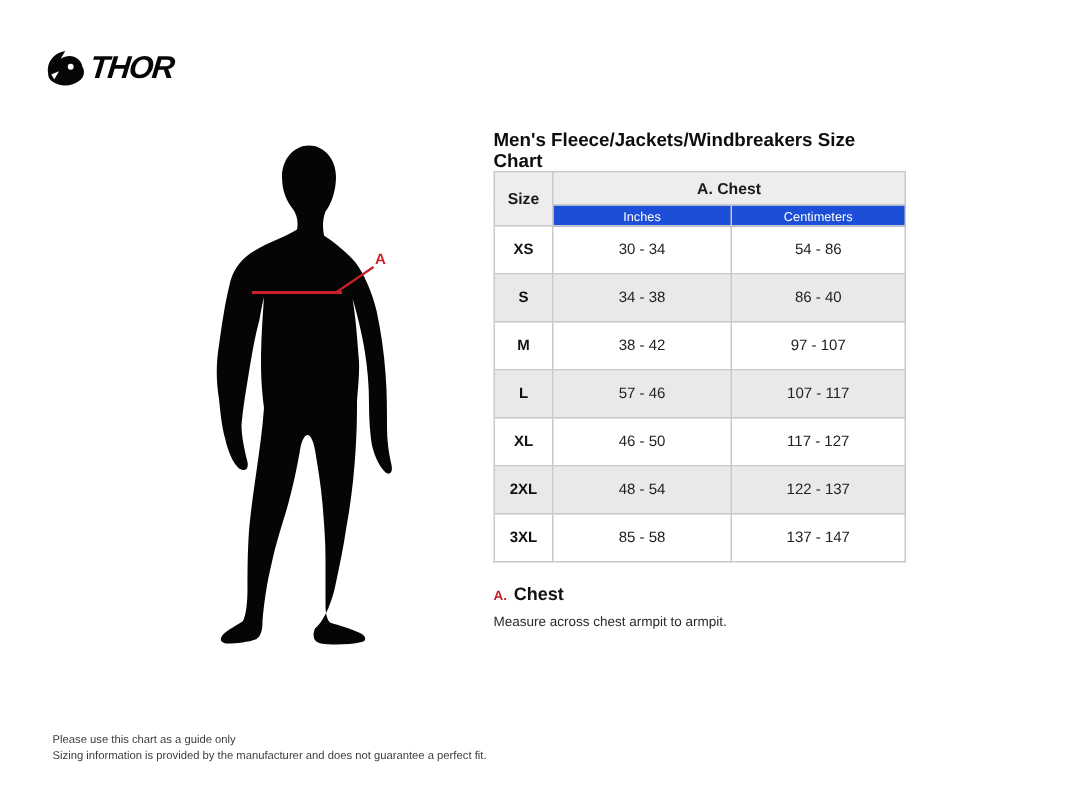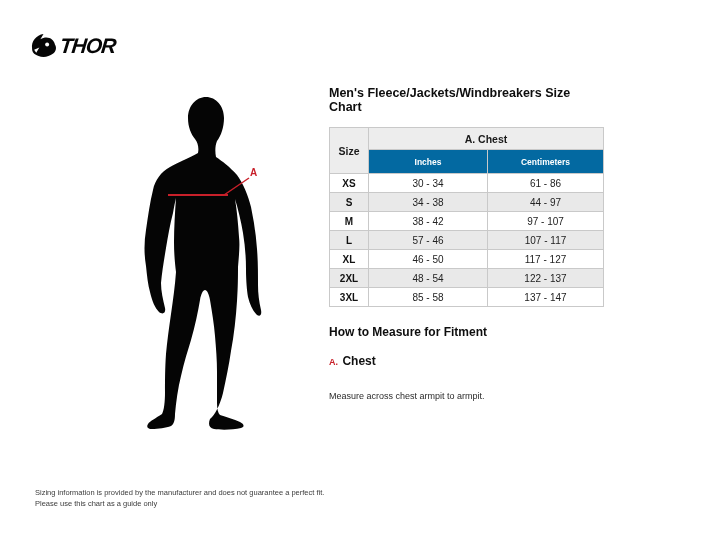--- a/index.html
+++ b/index.html
@@ -18,36 +18,36 @@
   .wordmark {
     font-size:21px; font-weight:bold; font-style:italic;
     letter-spacing:-1px; transform:skewX(-6deg);
     color:#060606;
   }
   
   .figure { position:absolute; left:130px; top:95px; width:160px; height:335px; }
   .figure svg { width:100%; height:100%; display:block; }
   
   .content { position:absolute; left:329px; top:86px; width:274px; }
-  .chart-title { font-size:12.5px; font-weight:bold; color:#0e0e0e; margin:0 0 13px 0; }
+  .chart-title { font-size:12.5px; font-weight:bold; color:#0e0e0e; margin:0 0 0 0; }
   table.size-table { border-collapse:collapse; width:274px; table-layout:fixed; }
   .size-table th, .size-table td { border:1px solid #c9c9c9; text-align:center; vertical-align:middle; }
   .col-size { width:39px; }
   .col-in { width:119px; }
   .col-cm { width:116px; }
   th.hdr-lite { background:#ededed; color:#1a1a1a; font-size:10.5px; font-weight:bold; height:22px; }
-  th.hdr-dark { background:#0369a1; color:#ffffff; font-size:8.5px; font-weight:bold; height:24px; }
-  .size-table td { height:19px; font-size:10px; color:#222; }
+  th.hdr-dark { background:#1d4ed8; color:#ffffff; font-size:8.5px; font-weight:normal; height:14px; }
+  .size-table td { height:32px; font-size:10px; color:#222; }
   .size-table td.size-cell { font-weight:bold; color:#111; }
   .size-table tbody tr.alt { background:#e9e9e9; }
   .measure-heading { font-size:12px; font-weight:bold; color:#0e0e0e; margin-top:18px; }
   .measure-item { margin-top:12px; }
   .measure-key { color:#c8202a; font-weight:bold; font-size:9px; }
   .measure-name { color:#111; font-weight:bold; font-size:12px; }
-  .measure-desc { font-size:9px; color:#2b2b2b; margin-top:22px; }
+  .measure-desc { font-size:9px; color:#2b2b2b; margin-top:4px; }
   
   .footer { position:absolute; left:35px; top:487px; font-size:7.5px; color:#3c3c3c; line-height:1.5; }
 </style>
 </head>
 <body>
 
 <div class="logo">
   <svg class="logo-icon" viewBox="0 0 26 26" xmlns="http://www.w3.org/2000/svg">
     <path d="M2,16 C1,9 6,3 13,2 L10,7 C16,3 23,6 24,12 C26,15 25,19 22,21 C17,25 9,25 4,21 C2,19 2,17 2,16 Z" fill="#060606"></path>
     <circle cx="16.5" cy="12" r="1.9" fill="#ffffff"></circle>
@@ -138,26 +138,26 @@
       </tr>
       <tr>
         <th class="hdr-dark">Inches</th>
         <th class="hdr-dark">Centimeters</th>
       </tr>
     </thead>
     <tbody>
       <tr>
         <td class="size-cell">XS</td>
         <td>30 - 34</td>
-        <td>61 - 86</td>
+        <td>54 - 86</td>
       </tr>
       <tr class="alt">
         <td class="size-cell">S</td>
         <td>34 - 38</td>
-        <td>44 - 97</td>
+        <td>86 - 40</td>
       </tr>
       <tr>
         <td class="size-cell">M</td>
         <td>38 - 42</td>
         <td>97 - 107</td>
       </tr>
       <tr class="alt">
         <td class="size-cell">L</td>
         <td>57 - 46</td>
         <td>107 - 117</td>
@@ -173,26 +173,25 @@
         <td>122 - 137</td>
       </tr>
       <tr>
         <td class="size-cell">3XL</td>
         <td>85 - 58</td>
         <td>137 - 147</td>
       </tr>
     </tbody>
   </table>
 
-  <h2 class="measure-heading">How to Measure for Fitment</h2>
   <div class="measure-item">
     <div>
       <span class="measure-key">A.</span>
       <span class="measure-name">Chest</span>
     </div>
     <div class="measure-desc">Measure across chest armpit to armpit.</div>
   </div>
 </div>
 
 <div class="footer">
+  <div>Please use this chart as a guide only</div>
   <div>Sizing information is provided by the manufacturer and does not guarantee a perfect fit.</div>
-  <div>Please use this chart as a guide only</div>
 </div>
 
 </body></html>

